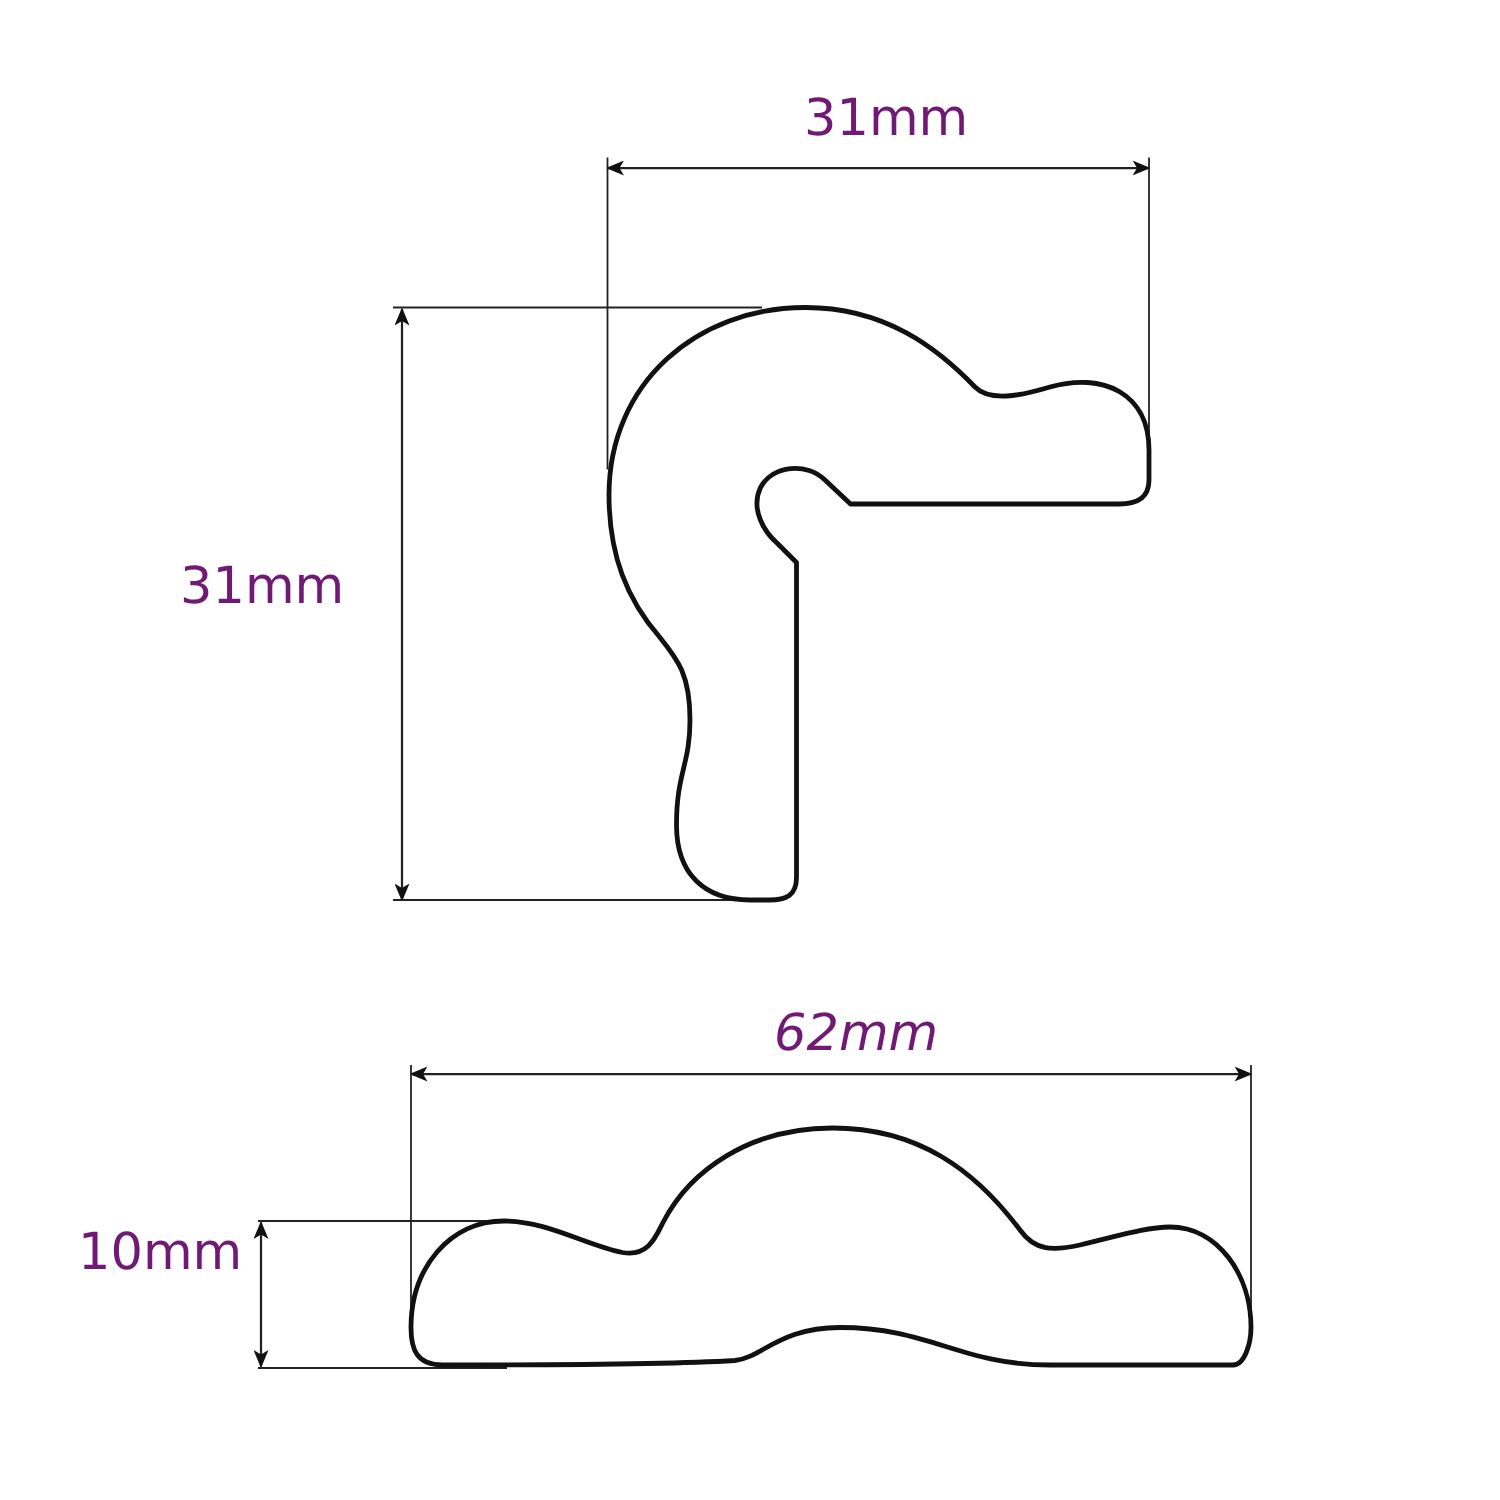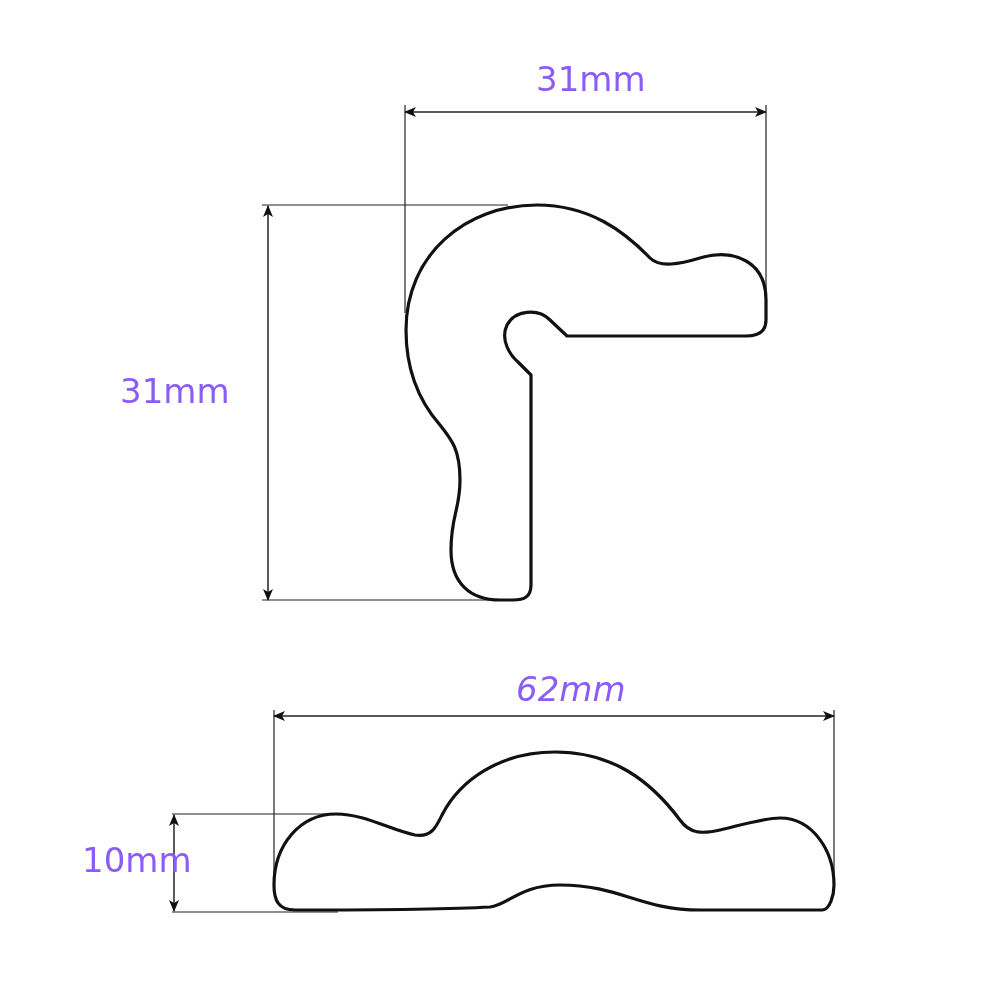--- a/index.html
+++ b/index.html
@@ -2,21 +2,21 @@
 <html><head>
   <meta charset="utf-8">
   <style>
     html, body { margin: 0; padding: 0; background: #ffffff; }
     body { width: 1000px; height: 1000px; position: relative; overflow: hidden; }
     svg { position: absolute; left: 0; top: 0; }
     .label {
       position: absolute;
       font-family: "DejaVu Sans", sans-serif;
       font-size: 34px;
-      color: #8b5cf6;
+      color: #701a75;
       line-height: 1;
       white-space: nowrap;
     }
   </style>
 </head>
 <body>
 
 <svg width="1000" height="1000" viewBox="0 0 1000 1000">
   <defs>
     <marker id="arrow" markerWidth="12" markerHeight="10" refX="11" refY="5" orient="auto-start-reverse" markerUnits="userSpaceOnUse">
@@ -87,13 +87,13 @@
          L 700,910
          C 640,910 620,885 560,885
          C 520,885 508,905 490,907
          C 440,910 340,910 295,910 Z" fill="none" stroke="#111" stroke-width="3.2" stroke-linejoin="round"></path>
   </g>
 </svg>
 
 <div class="label" style="left:536px; top:62px;">31mm</div>
 <div class="label" style="left:120px; top:374px;">31mm</div>
 <div class="label" style="left:516px; top:672px;font-style:italic;">62mm</div>
-<div class="label" style="left:52px; top:843px;margin-left:30px;">10mm</div>
+<div class="label" style="left:52px; top:818px;">10mm</div>
 
 </body></html>

